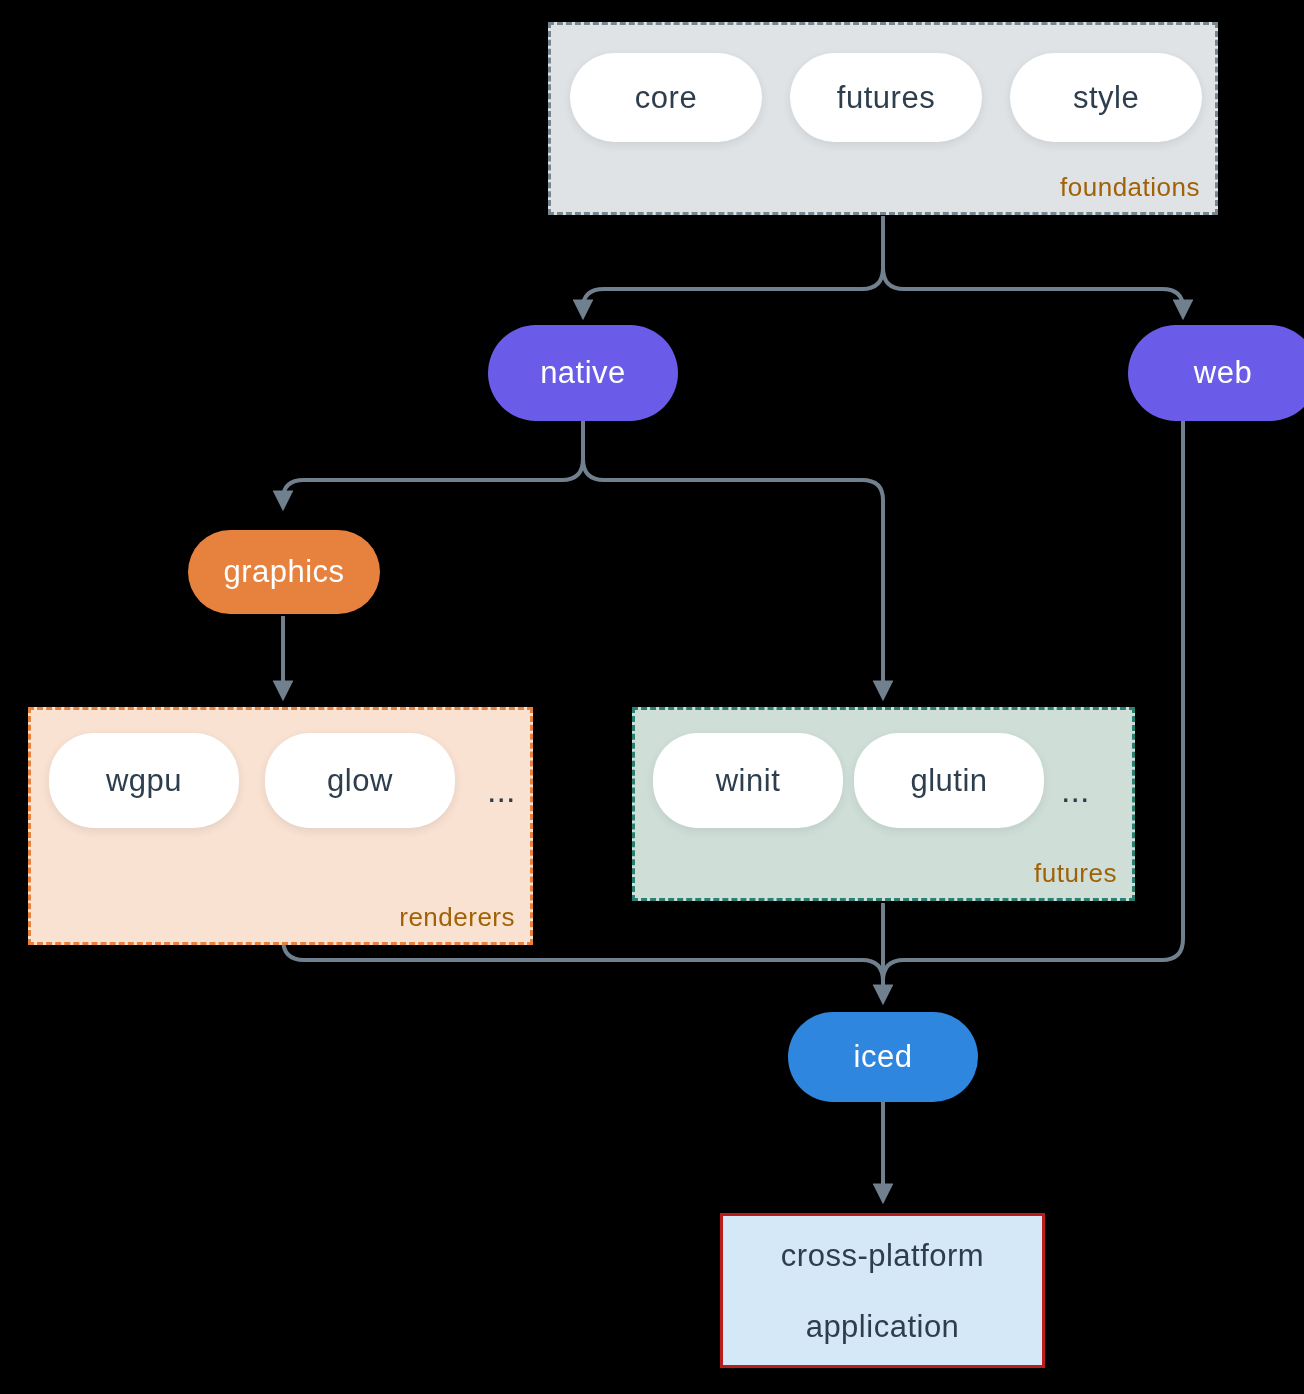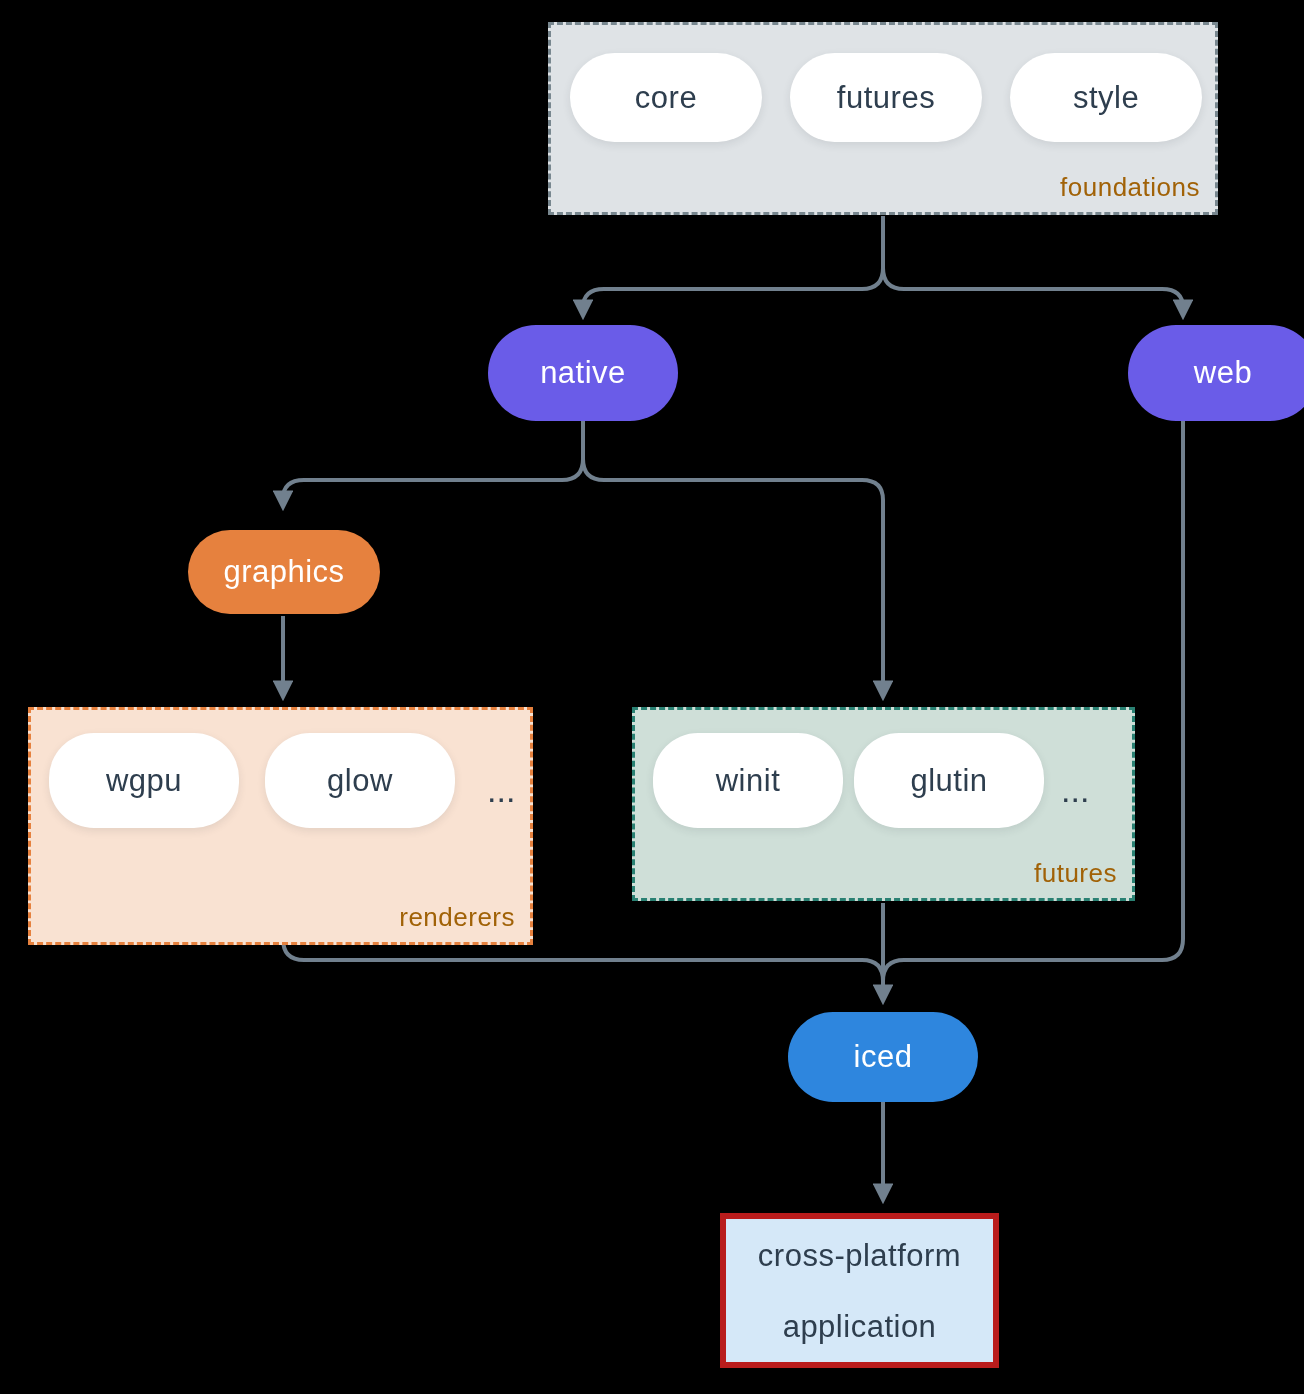--- a/index.html
+++ b/index.html
@@ -93,24 +93,24 @@
     letter-spacing: 0.5px;
     border-radius: 48px;
   }
   .node.native   { left: 488px; top: 325px; width: 190px; height: 96px; background: #6a5ce8; }
   .node.web      { left: 1128px; top: 325px; width: 190px; height: 96px; background: #6a5ce8; }
   .node.graphics { left: 188px; top: 530px; width: 192px; height: 84px; background: #e6813e; }
   .node.iced     { left: 788px; top: 1012px; width: 190px; height: 90px; background: #2e86de; border-radius: 45px; }
   .app-box {
     position: absolute;
     left: 720px; top: 1213px;
-    width: 279px; height: 155px;
+    width: 325px; height: 155px;
     box-sizing: border-box;
     background: #d5e8f8;
-    border: 6px solid #b91c1c;
+    border: 3px solid #b91c1c;
     display: flex;
     flex-direction: column;
     align-items: center;
     justify-content: center;
     color: #2e3e4e;
     font-size: 31px;
     line-height: 47px;
     letter-spacing: 0.5px;
     gap: 24px;
   }

